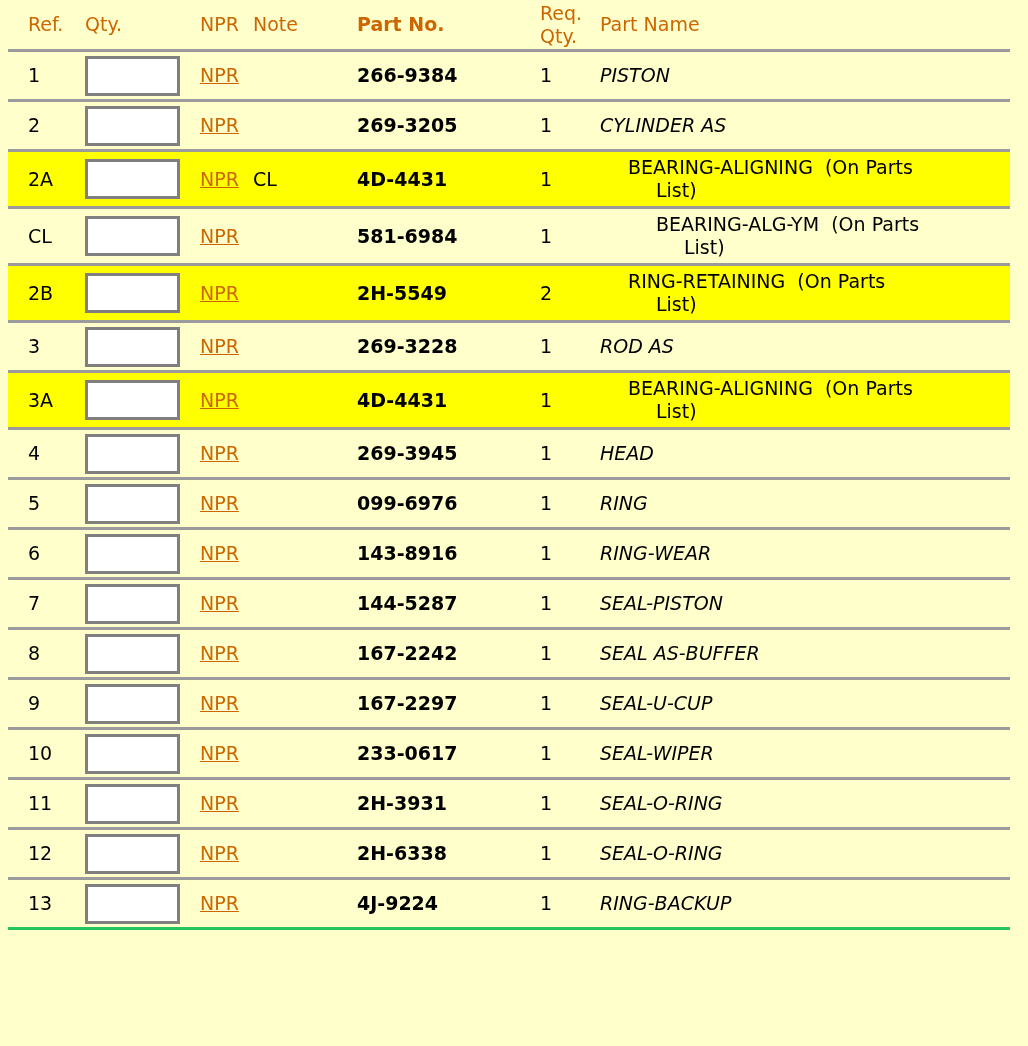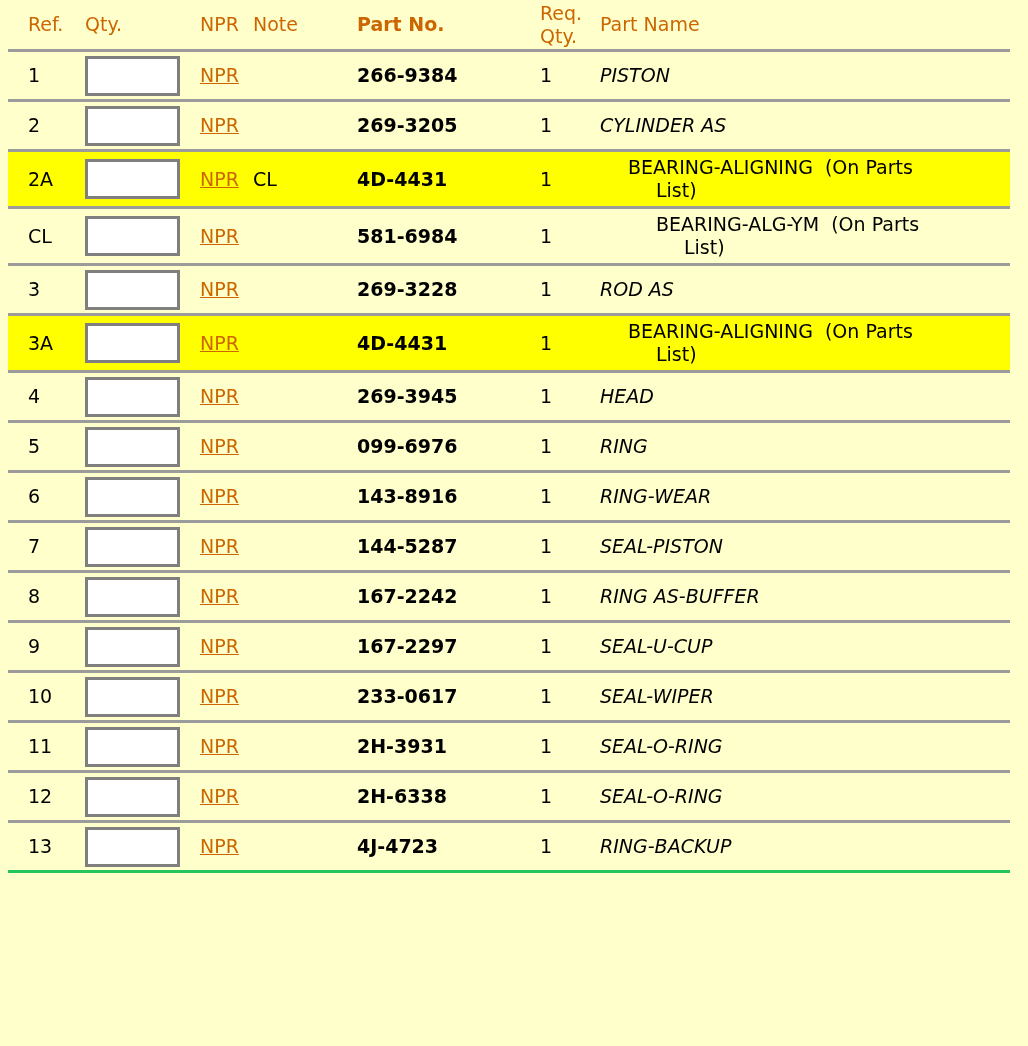--- a/index.html
+++ b/index.html
@@ -163,20 +163,38 @@
     <td class="pad-note">
       <span></span>
     </td>
     <td class="pad-partno">581-6984</td>
     <td class="pad-reqqty">1</td>
     <td>
       <div class="name-text indent-2">BEARING-ALG-YM  (On Parts
 List)</div>
     </td>
   </tr>
+      <tr class="highlight">
+    <td class="pad-ref">2B</td>
+    <td>
+      <input type="text" class="qty-input" style="">
+    </td>
+    <td class="pad-npr">
+      <a href="#" class="npr-link">NPR</a>
+    </td>
+    <td class="pad-note">
+      <span></span>
+    </td>
+    <td class="pad-partno">2H-5549</td>
+    <td class="pad-reqqty">2</td>
+    <td>
+      <div class="name-text indent-1">RING-RETAINING  (On Parts
+List)</div>
+    </td>
+  </tr>
       <tr>
     <td class="pad-ref">3</td>
     <td>
       <input type="text" class="qty-input" style="">
     </td>
     <td class="pad-npr">
       <a href="#" class="npr-link">NPR</a>
     </td>
     <td class="pad-note">
       <span></span>
@@ -280,21 +298,21 @@
     </td>
     <td class="pad-npr">
       <a href="#" class="npr-link">NPR</a>
     </td>
     <td class="pad-note">
       <span></span>
     </td>
     <td class="pad-partno">167-2242</td>
     <td class="pad-reqqty">1</td>
     <td>
-      <div class="name-text indent-0">RING AS-BUFFER</div>
+      <div class="name-text indent-0">SEAL AS-BUFFER</div>
     </td>
   </tr>
       <tr>
     <td class="pad-ref">9</td>
     <td>
       <input type="text" class="qty-input" style="">
     </td>
     <td class="pad-npr">
       <a href="#" class="npr-link">NPR</a>
     </td>
@@ -362,20 +380,20 @@
     <td class="pad-ref">13</td>
     <td>
       <input type="text" class="qty-input" style="">
     </td>
     <td class="pad-npr">
       <a href="#" class="npr-link">NPR</a>
     </td>
     <td class="pad-note">
       <span></span>
     </td>
-    <td class="pad-partno">4J-4723</td>
+    <td class="pad-partno">4J-9224</td>
     <td class="pad-reqqty">1</td>
     <td>
       <div class="name-text indent-0">RING-BACKUP</div>
     </td>
   </tr>
     </tbody>
 </table>
 
 </body></html>

